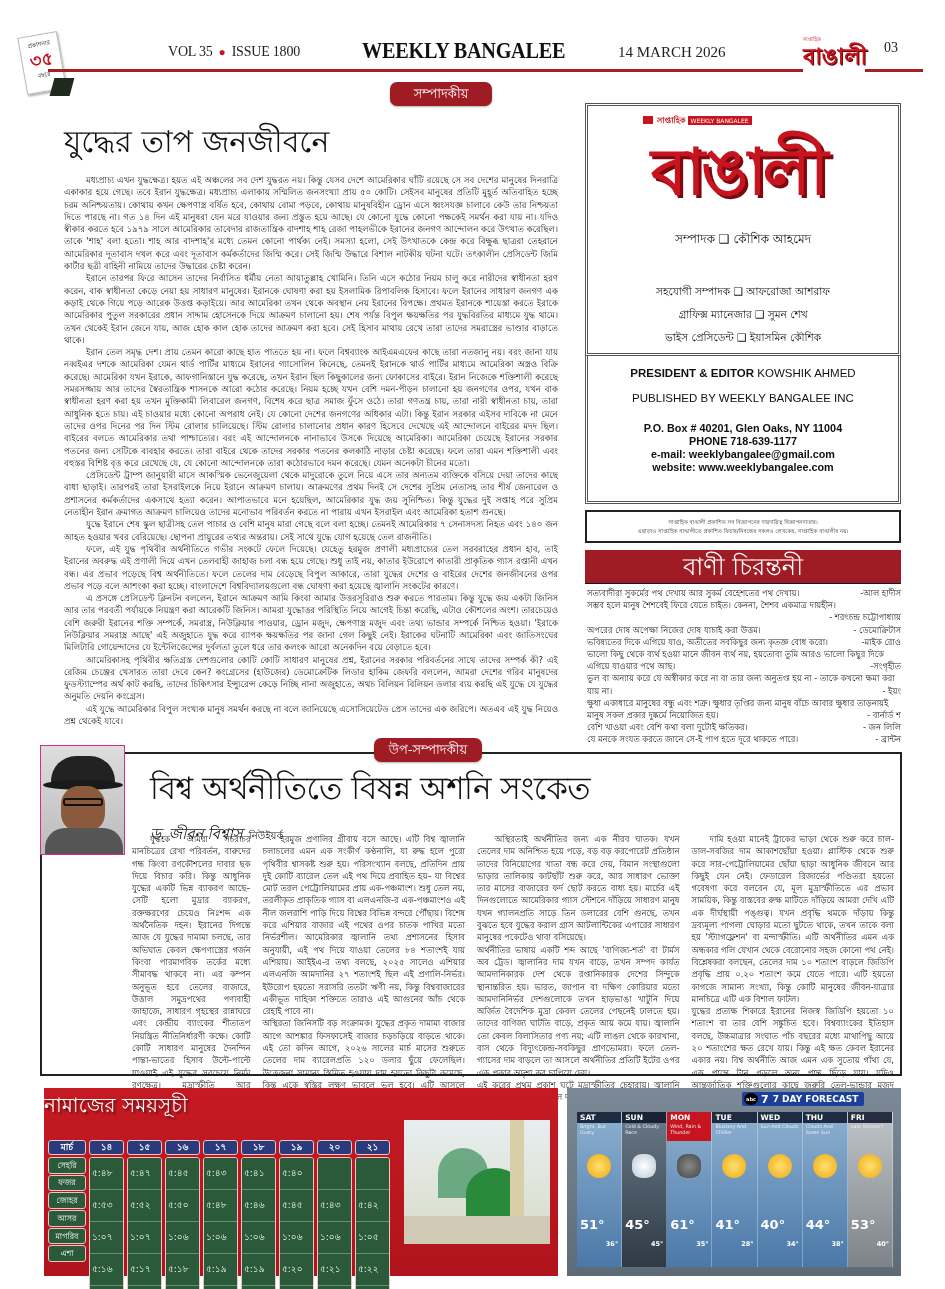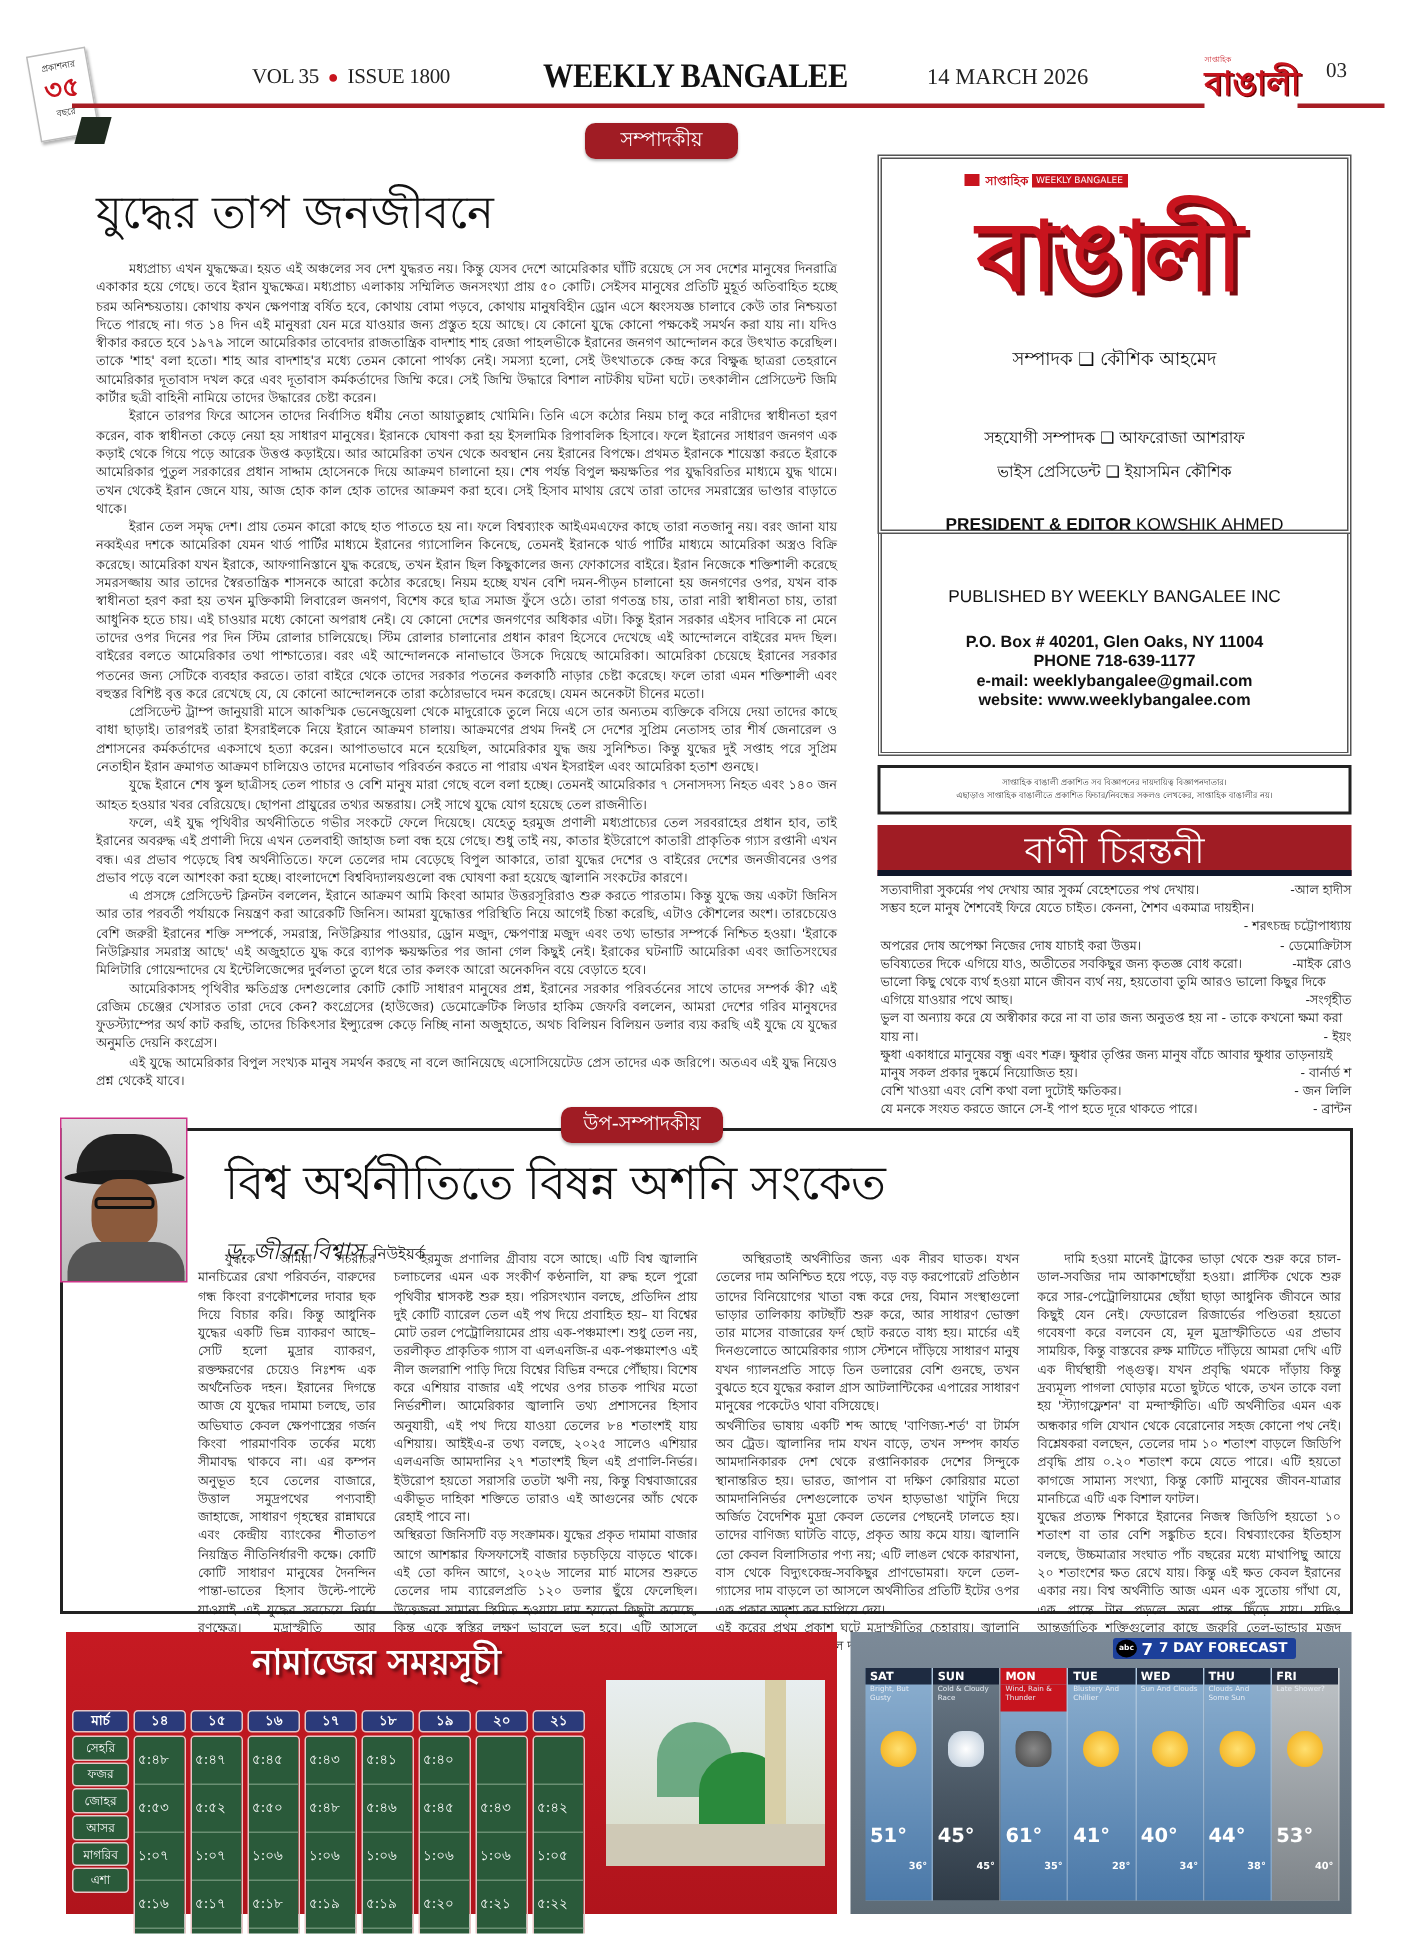--- a/index.html
+++ b/index.html
@@ -44,21 +44,21 @@
   .info-editor { font-size: 12px; margin-top: 14px; }
   .info-line { font-size: 10.5px; margin-top: 6px; }
   .info-line.first { margin-top: 34px; }
   .info-en { font-family: "Liberation Sans", sans-serif; font-size: 11.5px; color: #111; }
   .info-en b { font-weight: bold; }
   .info-pres { margin-top: 20px; }
   .info-addr { font-family: "Liberation Sans", sans-serif; font-size: 10.8px; font-weight: bold; line-height: 13px; }
 
   .disclaim { position: absolute; left: 585px; top: 510px; width: 316px; height: 33px; border: 2px solid #222; font-family: "DejaVu Sans", sans-serif; font-size: 5.5px; text-align: center; line-height: 9px; padding-top: 6px; color: #333; }
 
-  .bani-head { position: absolute; left: 585px; top: 550px; width: 316px; height: 34px; background: #a01c24; border-bottom: 4px solid #0f172a; color: #fff; text-align: center; font-family: "DejaVu Sans", sans-serif; font-size: 24px; line-height: 34px; }
+  .bani-head { position: absolute; left: 585px; top: 550px; width: 316px; height: 34px; background: #a01c24; border-bottom: 1px solid #0f172a; color: #fff; text-align: center; font-family: "DejaVu Sans", sans-serif; font-size: 24px; line-height: 34px; }
   .bani-body { position: absolute; left: 587px; top: 587px; width: 314px; font-family: "DejaVu Sans", sans-serif; font-size: 8.4px; line-height: 12.2px; color: #1a1a1a; }
   .bani-body .q { display: block; }
   .bani-body .src { float: right; }
   .bani-body .srcline { text-align: right; display: block; }
 
   
   .sub-box { position: absolute; left: 40px; top: 752px; width: 862px; height: 324px; border: 2px solid #222; border-top: none; }
   .sub-rule { position: absolute; left: 40px; top: 752px; width: 862px; height: 2px; background: #222; }
   .pill-sub { left: 374px; top: 738px; width: 108px; height: 24px; font-size: 13px; line-height: 24px; z-index: 2; }
   .photo { position: absolute; left: 40px; top: 745px; width: 85px; height: 110px; background: linear-gradient(#ddd, #bbb); border: 1px solid #c38; z-index: 3; overflow: hidden; }
@@ -71,21 +71,21 @@
   .sub-author { position: absolute; left: 150px; top: 822px; font-family: Liberation Serif, serif; font-size: 15px; font-style: italic; text-align: center; }
   .sub-author .city { font-size: 10px; font-style: normal; margin-left: 6px; }
   .sub-cols { position: absolute; left: 48px; top: 833px; width: 846px; height: 240px; display: flex; gap: 12px; font-family: "DejaVu Sans", sans-serif; font-size: 8.4px; line-height: 12.3px; text-align: justify; color: #1a1a1a; }
   .sub-cols .col { flex: 1; }
   .sub-cols .col1 { padding-top: 0; }
   .sub-cols .col1 .wrap { padding-left: 84px; }
   .sub-cols p { text-indent: 18px; }
 
   
   .namaz { position: absolute; left: 44px; top: 1088px; width: 268px; height: 188px; background: linear-gradient(#c61a22, #b0141c); }
-  .namaz-title { position: absolute; left: 0; top: 2px; width: 290px; text-align: right; font-family: "DejaVu Sans", sans-serif; font-size: 23px; color: #fff; font-weight: bold; text-shadow: 2px 2px 2px rgba(0,0,0,.5); }
+  .namaz-title { position: absolute; left: 0; top: 2px; width: 290px; text-align: left; font-family: "DejaVu Sans", sans-serif; font-size: 20px; color: #fff; font-weight: normal; text-shadow: 2px 2px 2px rgba(0,0,0,.5); }
   .namaz-grid { position: absolute; left: 4px; top: 52px; display: grid; grid-template-columns: 38px repeat(8, 35px); column-gap: 3px; }
   .nz-cell { height: 16.5px; margin-bottom: 0.2px; font-family: "DejaVu Sans", sans-serif; font-size: 9px; color: #fff; display: flex; align-items: center; padding-left: 2px; border: 1px solid #e8c6c6; background: #2a5a3a; }
   .nz-head { background: #2b3a7a; border-radius: 3px; justify-content: center; padding-left: 0; margin-bottom: 2px; height: 15px; font-weight: bold; }
   .nz-label { background: #2a5a3a; border-radius: 3px; justify-content: center; padding-left: 0; font-size: 8px; margin-bottom: 1.2px; }
   .nz-col { display: flex; flex-direction: column; }
   .nz-col .body { border: 1px solid #e8c6c6; border-radius: 3px; overflow: hidden; }
   .nz-col .body .nz-cell { border: none; border-bottom: 1px solid #6a8f73; margin: 0; height: 32px; }
   .mosque { position: absolute; left: 404px; top: 1120px; width: 146px; height: 124px; background: linear-gradient(#e8eef0, #d8dcc8); overflow: hidden; }
   .namaz-bg-ext { position: absolute; left: 312px; top: 1088px; width: 246px; height: 188px; background: linear-gradient(#c61a22, #b0141c); }
   .mosque .dome1 { position: absolute; left: 34px; top: 28px; width: 50px; height: 50px; background: #4f9a6c; border-radius: 50% 50% 0 0; opacity: .8; }
@@ -154,20 +154,21 @@
   <div class="logo-big">
     <div class="strap">
       <span class="sq"></span>
       <span class="bn">সাপ্তাহিক</span>
       <span class="en">WEEKLY BANGALEE</span>
     </div>
     <div class="word">বাঙালী</div>
   </div>
   <div class="info-editor">সম্পাদক ❑ কৌশিক আহমেদ</div>
   <div class="info-line first">সহযোগী সম্পাদক ❑ আফরোজা আশরাফ</div>
+  <div class="info-line">গ্রাফিক্স ম্যানেজার ❑ সুমন শেখ</div>
   <div class="info-line">ভাইস প্রেসিডেন্ট ❑ ইয়াসমিন কৌশিক</div>
   <div class="info-en info-pres">
     <b>PRESIDENT &amp; EDITOR</b>
     <span>KOWSHIK AHMED</span>
   </div>
 </div>
 <div style="position:absolute;left:585px;top:392px;width:316px;text-align:center;">
   <div class="info-en" style="font-size:11.5px;">PUBLISHED BY WEEKLY BANGALEE INC</div>
   <div class="info-addr" style="margin-top:18px;">P.O. Box # 40201, Glen Oaks, NY 11004</div>
   <div class="info-addr">PHONE 718-639-1177</div>

